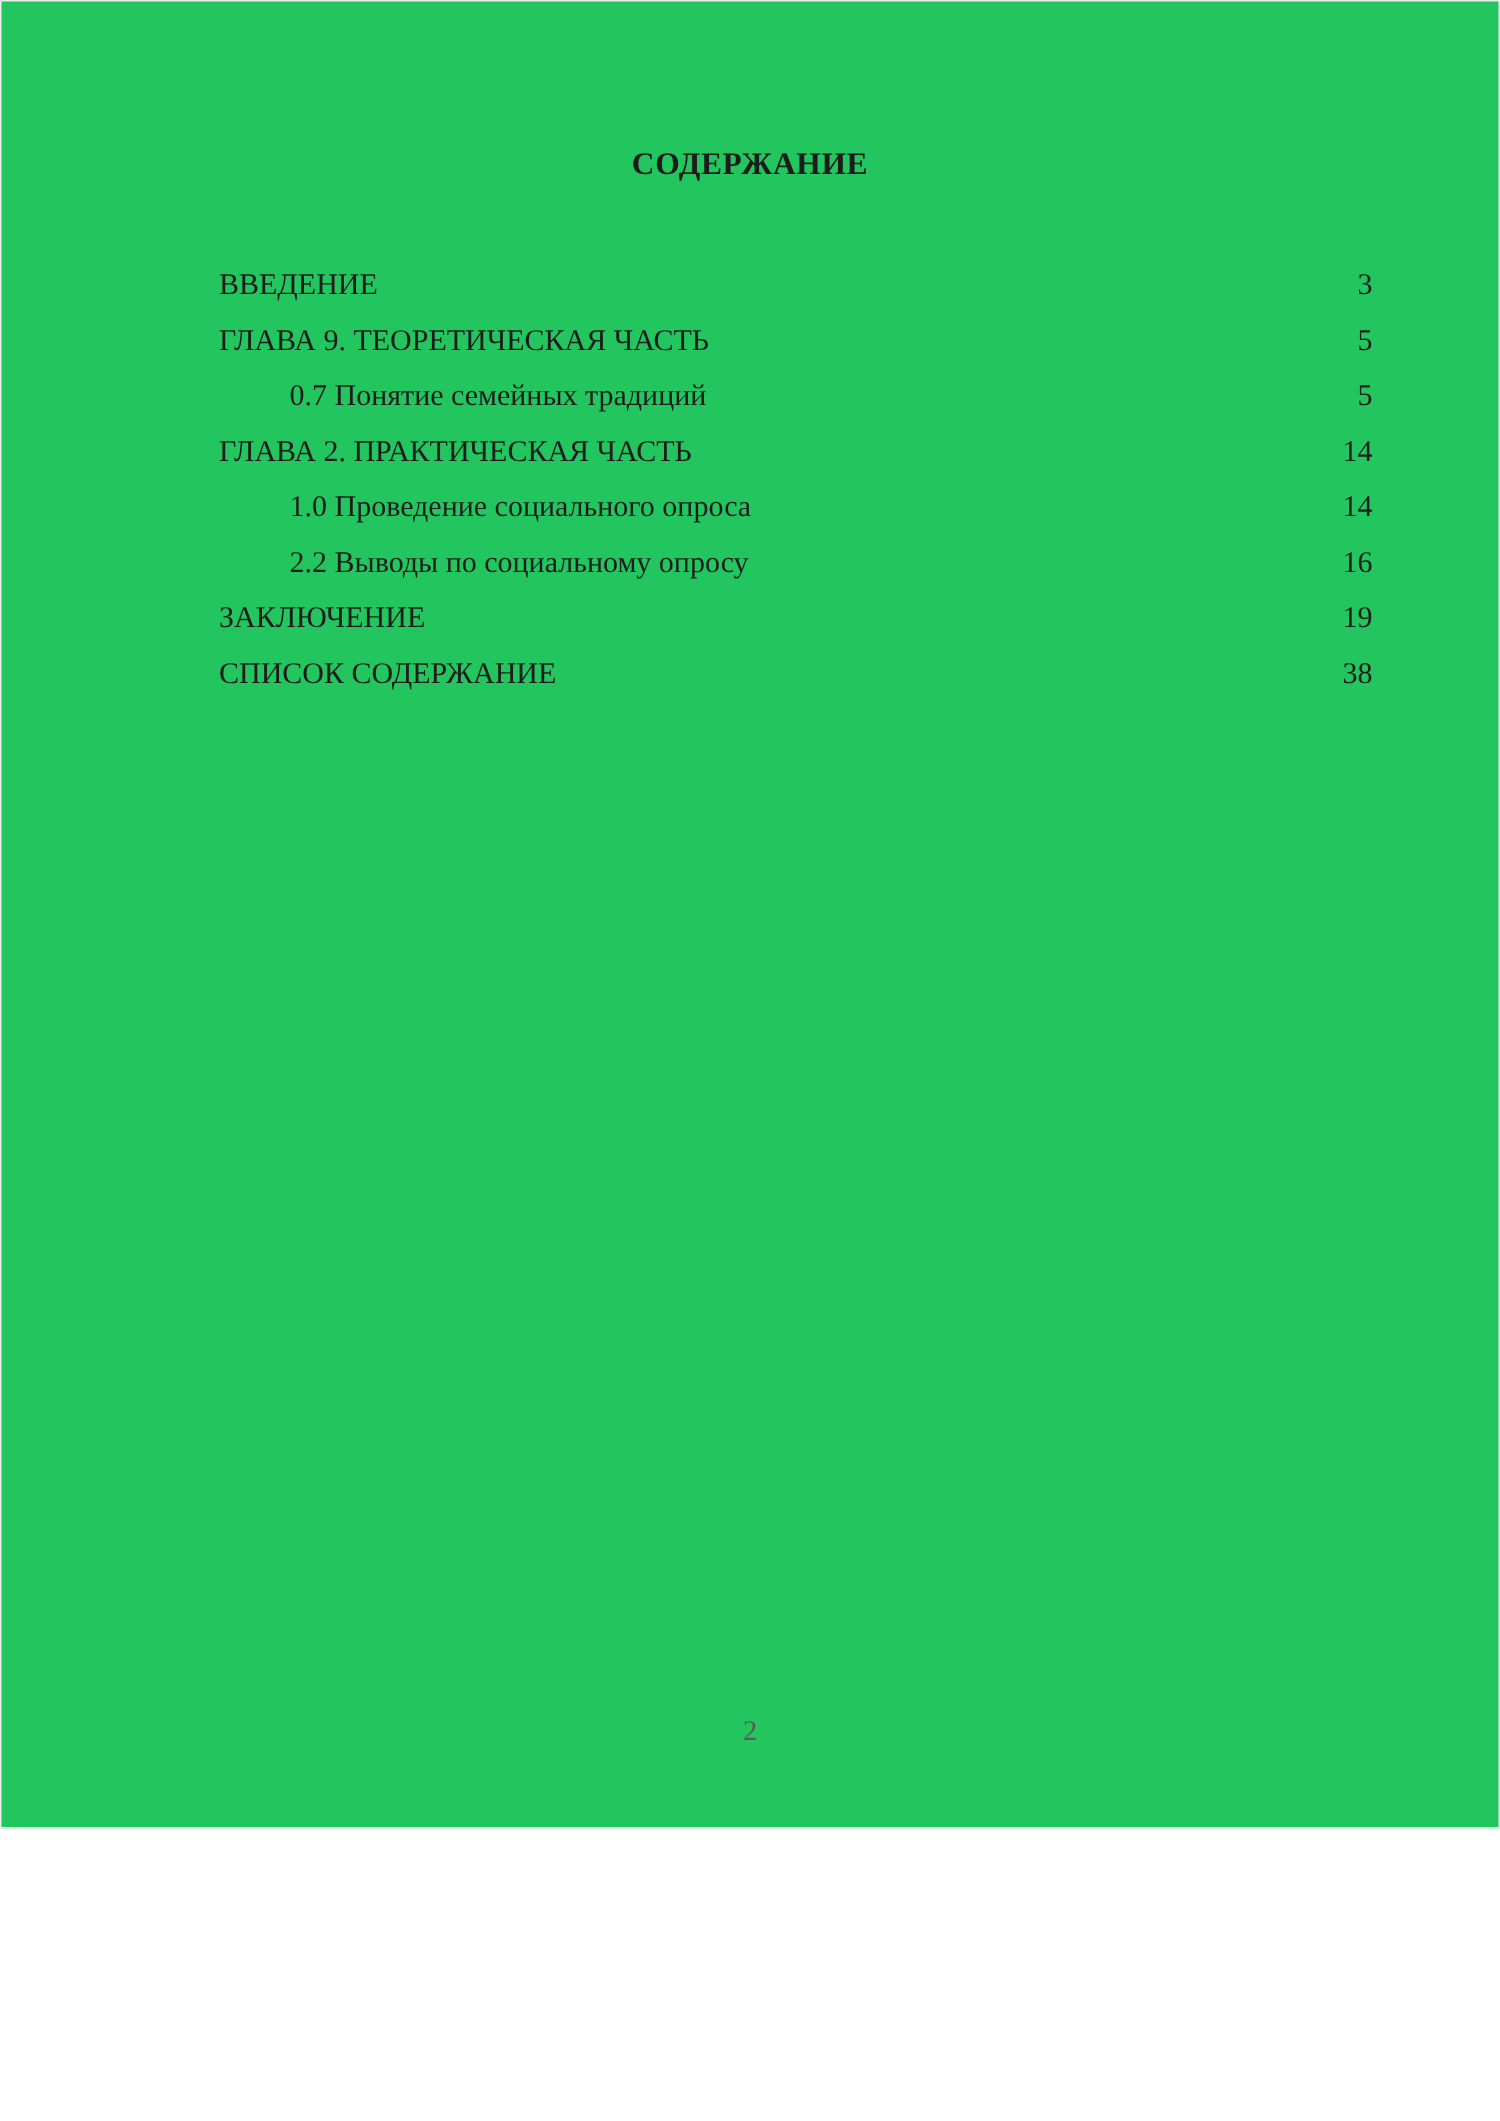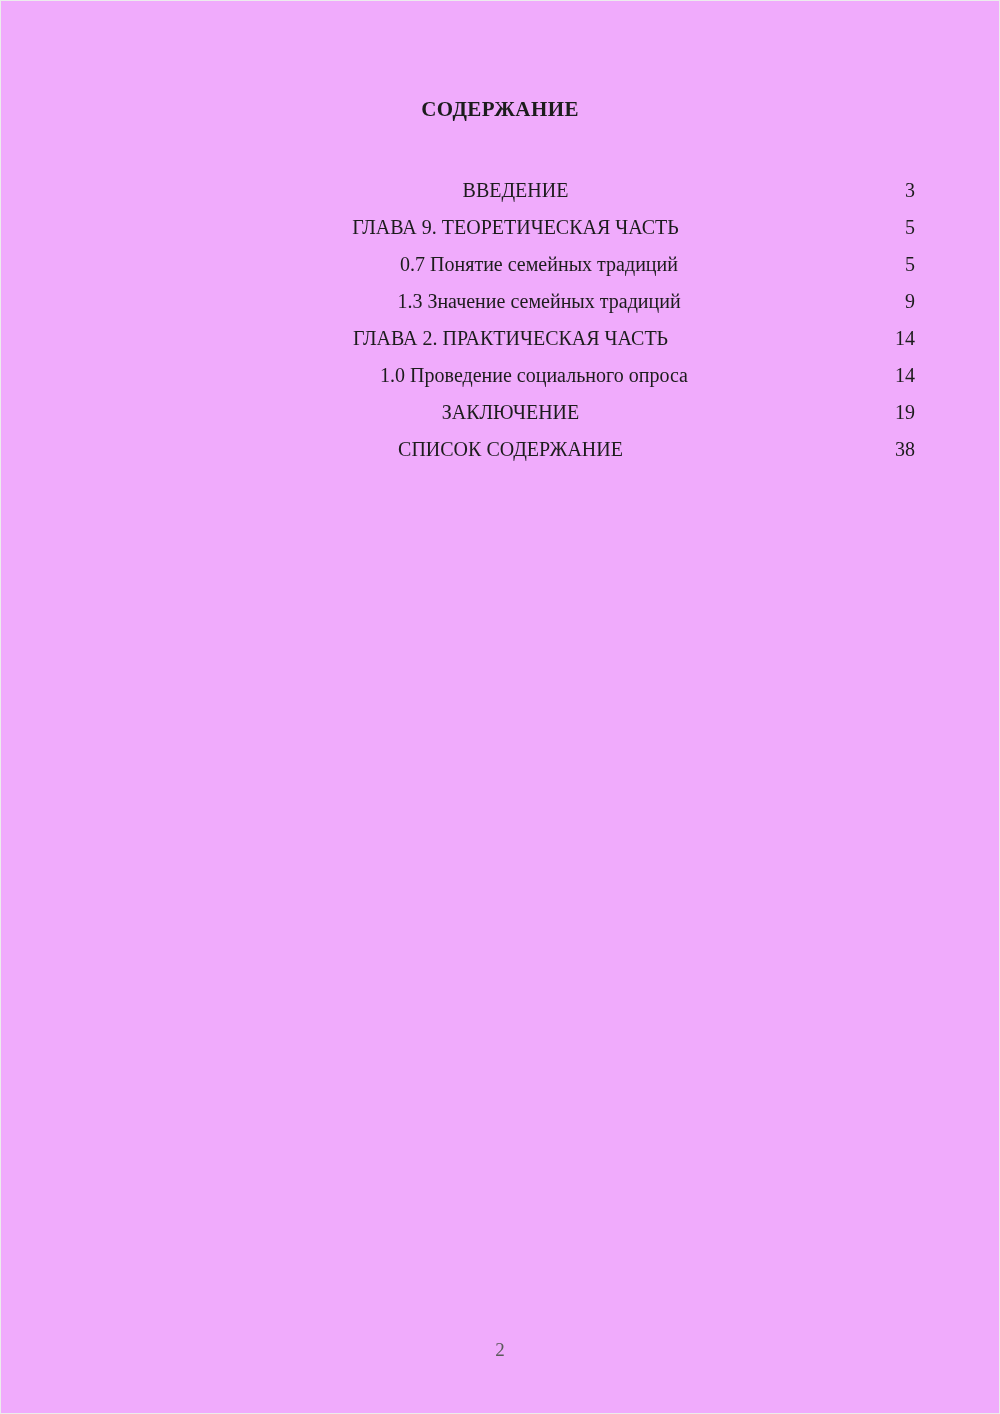--- a/index.html
+++ b/index.html
@@ -3,23 +3,23 @@
 <meta charset="utf-8">
 <style>
   html, body {
     margin: 0;
     padding: 0;
     background: #ffffff;
   }
   .page {
     position: relative;
     width: 1000px;
-    height: 1414px;
+    height: 1219px;
     margin: 0 auto;
-    background: #f0abfc;
+    background: #22c55e;
     border: 1px solid #ececec;
     box-sizing: border-box;
     font-family: "Liberation Serif", "DejaVu Serif", serif;
     color: #1c1c1c;
     overflow: hidden;
   }
   .doc-title {
     margin-top: 96px;
     text-align: center;
     font-size: 21px;
@@ -33,21 +33,20 @@
     display: flex;
     justify-content: space-between;
     align-items: baseline;
     font-size: 20px;
     line-height: 37px;
     white-space: nowrap;
   }
   .toc-row .toc-label {
     flex: 1 1 auto;
     overflow: hidden;
-    text-align: center;
   }
   .toc-row.level-1 .toc-label {
     padding-left: 47px;
   }
   .toc-row .toc-page {
     flex: 0 0 auto;
     padding-left: 20px;
     text-align: right;
   }
   .footer-page-number {
@@ -73,31 +72,31 @@
         <span class="toc-page">3</span>
       </div>
       <div class="toc-row level-0">
         <span class="toc-label">ГЛАВА 9. ТЕОРЕТИЧЕСКАЯ ЧАСТЬ</span>
         <span class="toc-page">5</span>
       </div>
       <div class="toc-row level-1">
         <span class="toc-label">0.7 Понятие семейных традиций</span>
         <span class="toc-page">5</span>
       </div>
-      <div class="toc-row level-1">
-        <span class="toc-label">1.3 Значение семейных традиций</span>
-        <span class="toc-page">9</span>
-      </div>
       <div class="toc-row level-0">
         <span class="toc-label">ГЛАВА 2. ПРАКТИЧЕСКАЯ ЧАСТЬ</span>
         <span class="toc-page">14</span>
       </div>
       <div class="toc-row level-1">
         <span class="toc-label">1.0 Проведение социального опроса</span>
         <span class="toc-page">14</span>
+      </div>
+      <div class="toc-row level-1">
+        <span class="toc-label">2.2 Выводы по социальному опросу</span>
+        <span class="toc-page">16</span>
       </div>
       <div class="toc-row level-0">
         <span class="toc-label">ЗАКЛЮЧЕНИЕ</span>
         <span class="toc-page">19</span>
       </div>
       <div class="toc-row level-0">
         <span class="toc-label">СПИСОК СОДЕРЖАНИЕ</span>
         <span class="toc-page">38</span>
       </div>
     </div>

